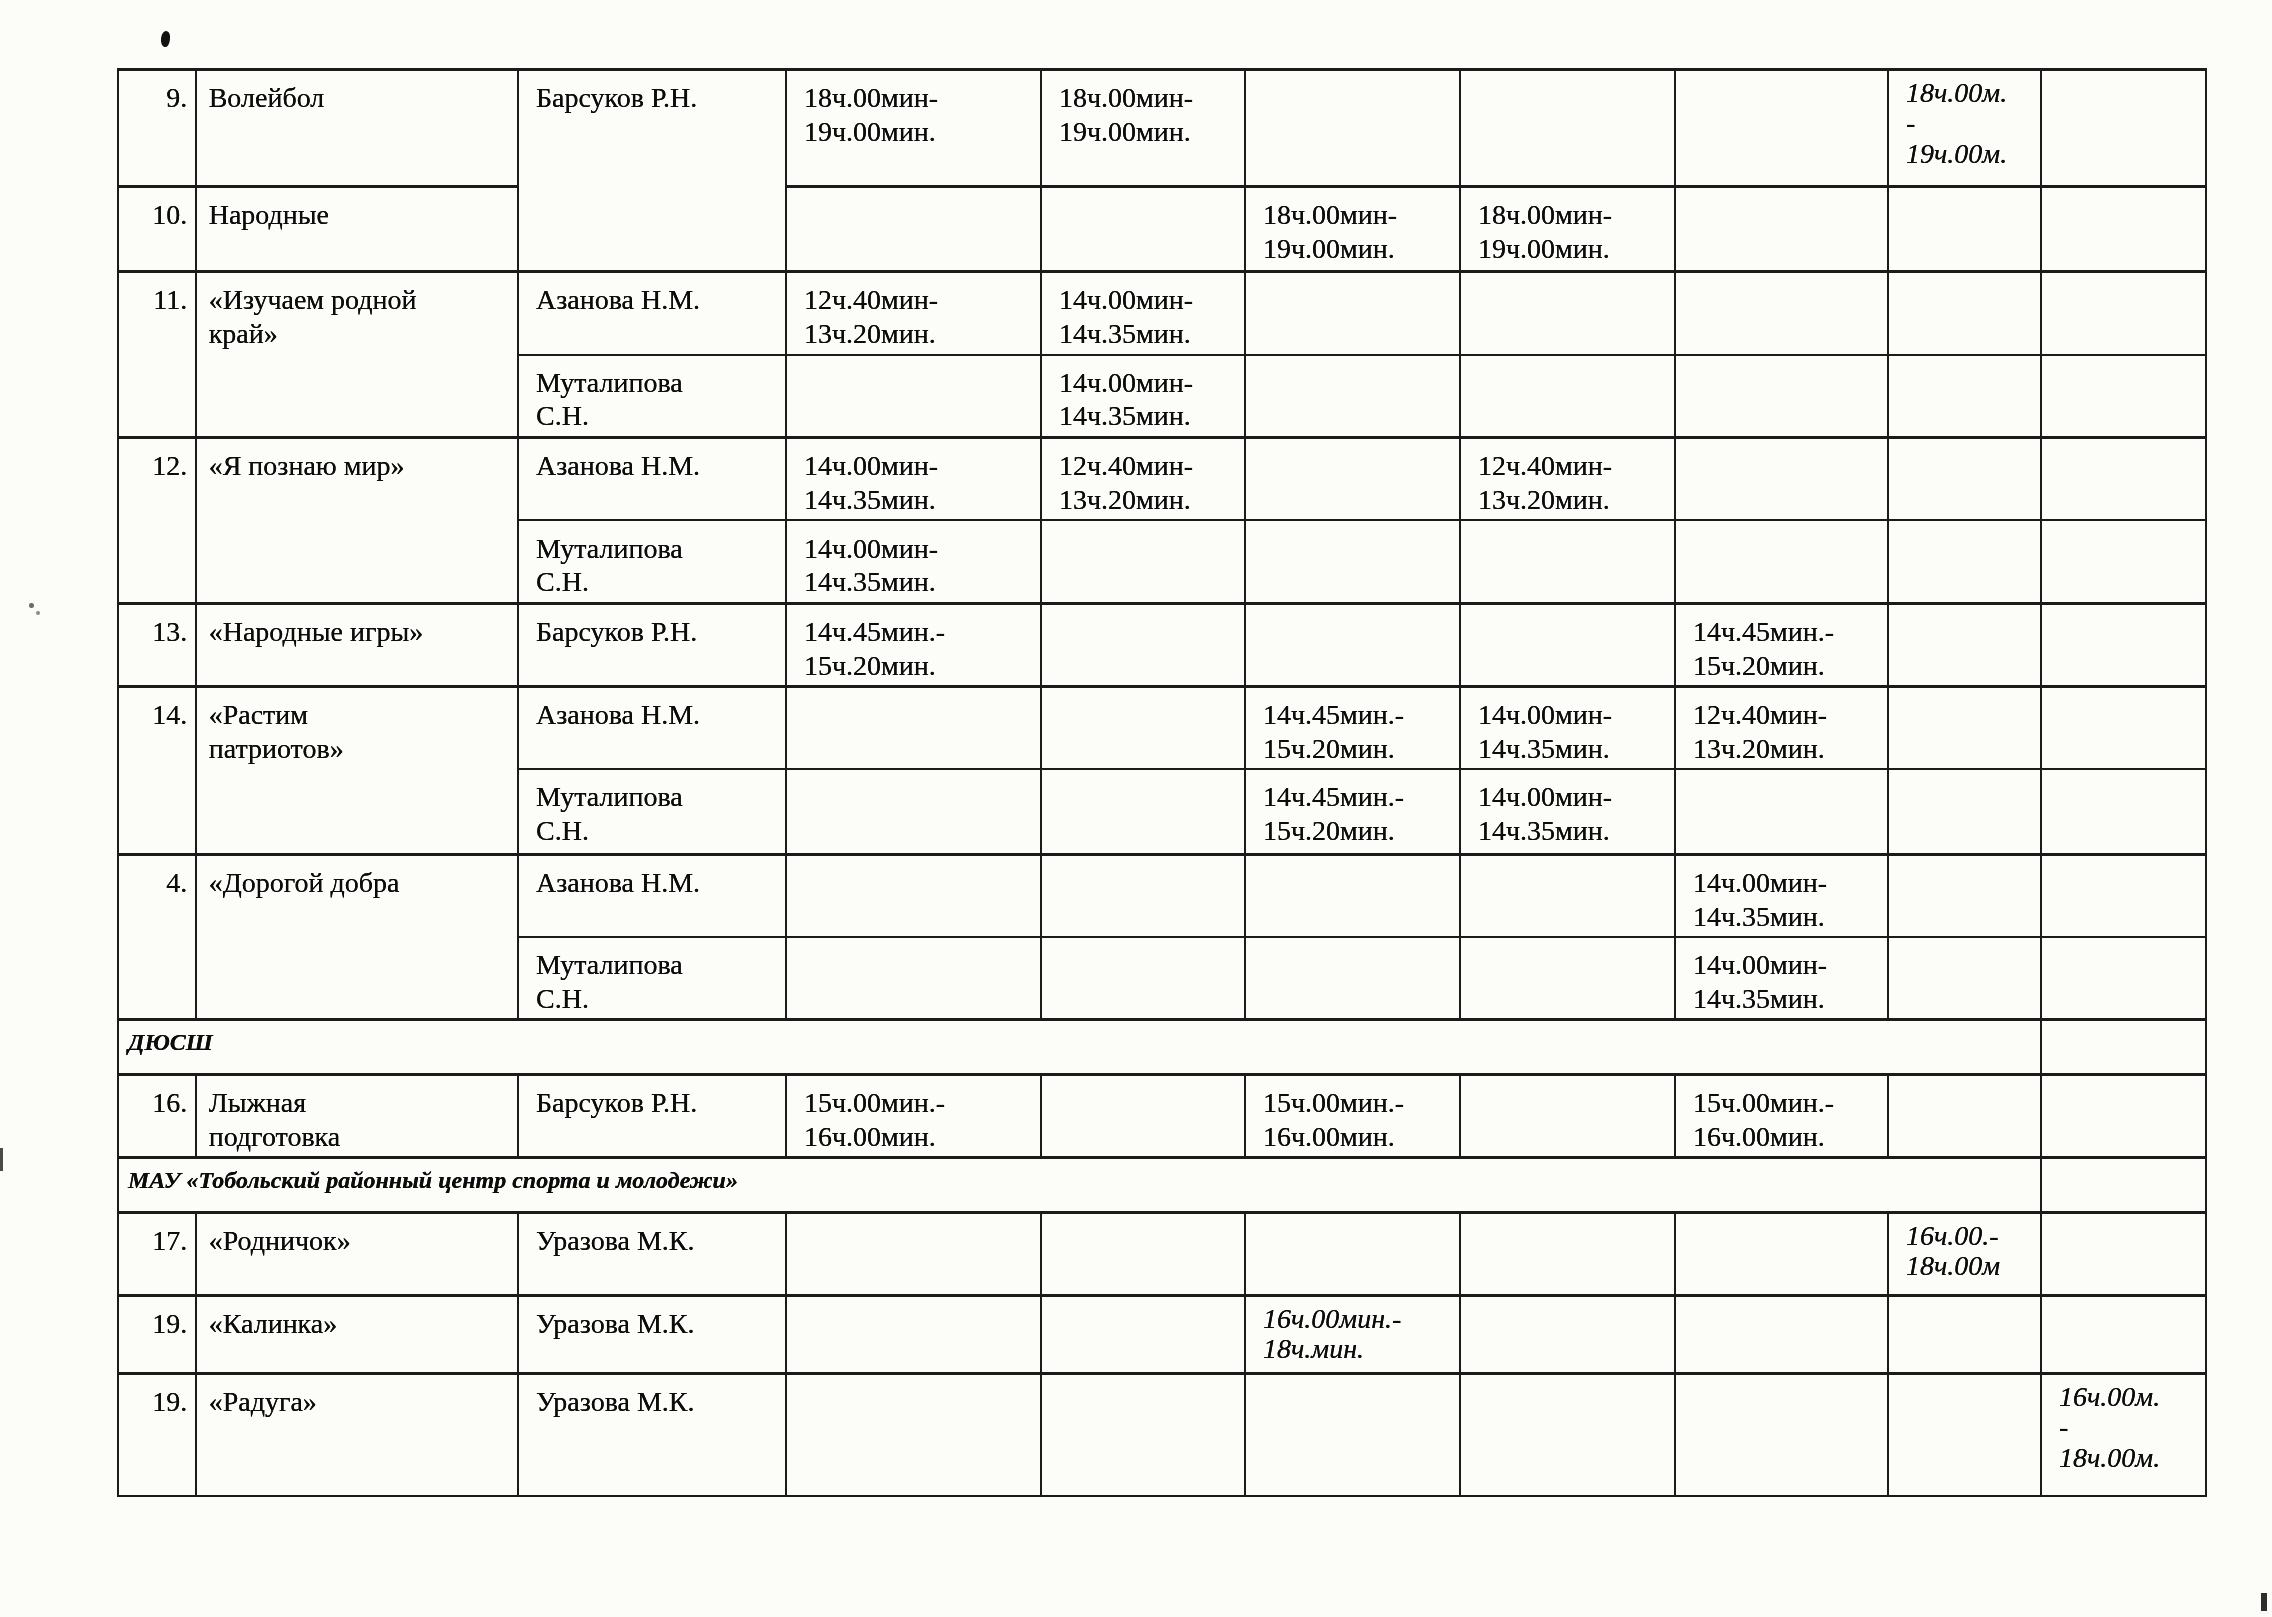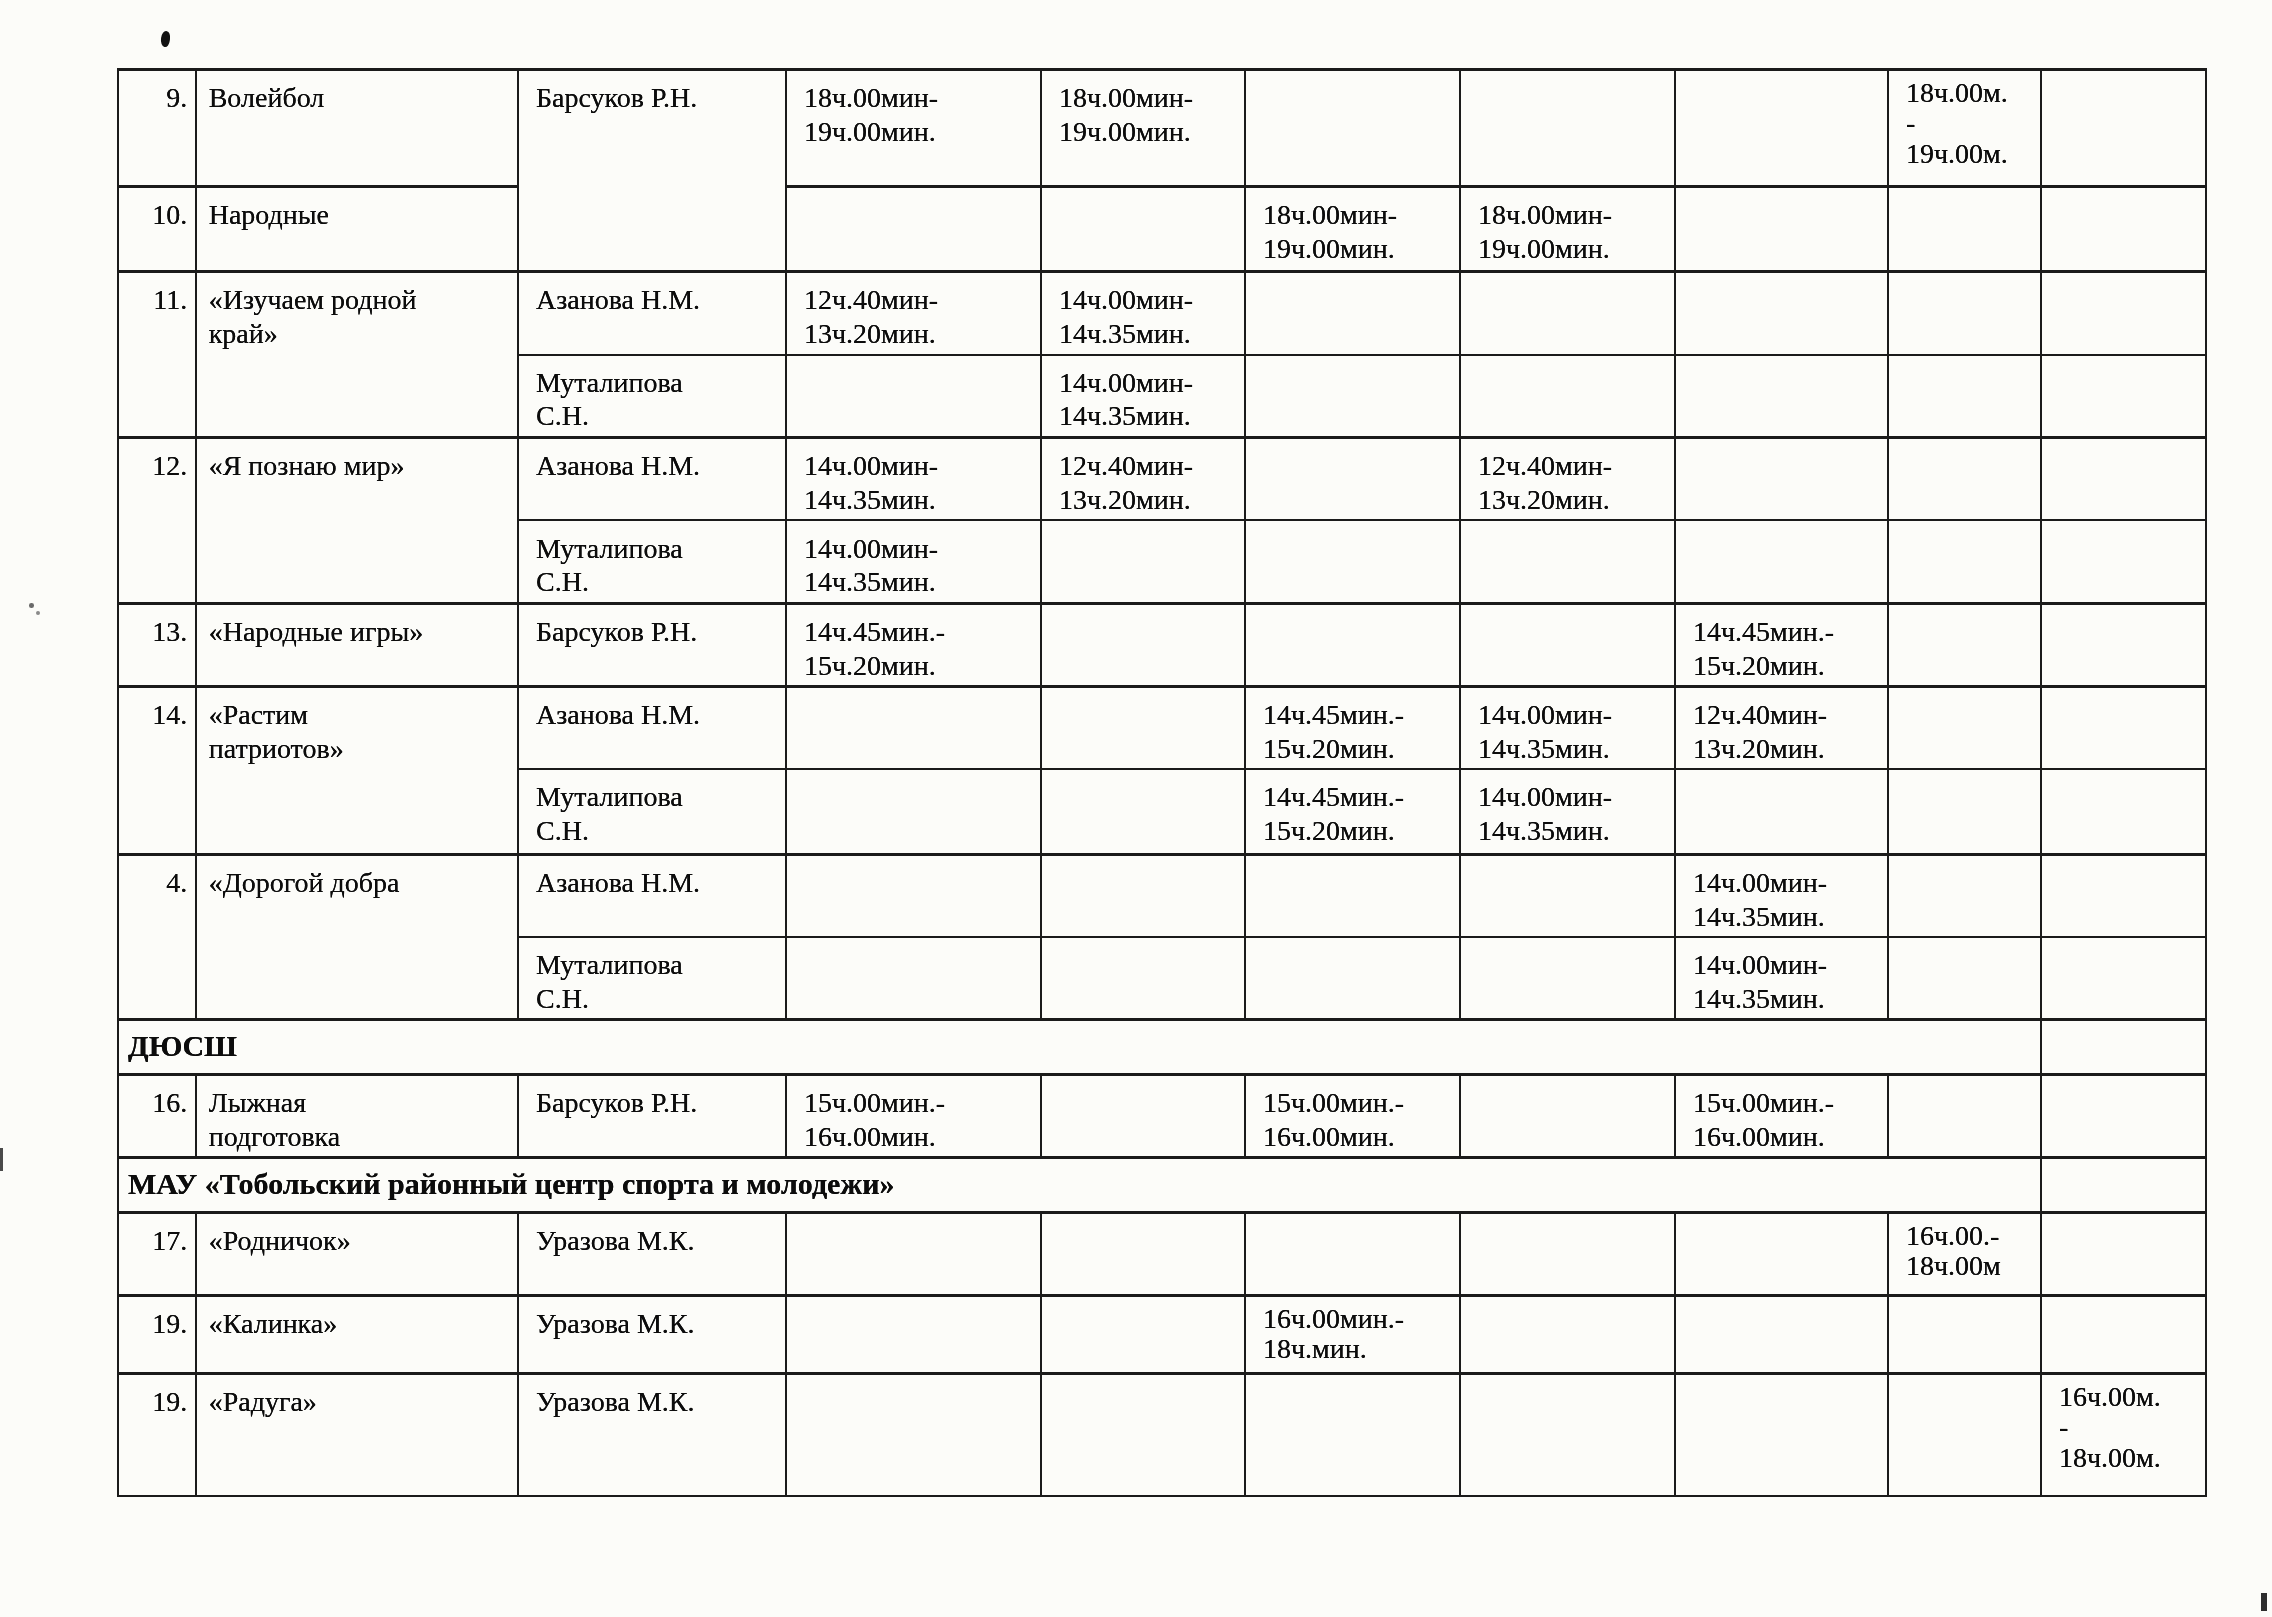--- a/index.html
+++ b/index.html
@@ -48,26 +48,28 @@
   td.num {
     text-align: right;
     padding: 10.4px 7.8px 0 1.3px;
   }
   td.name {
     padding-left: 11.7px;
   }
   td.t {
     line-height: 1.1;
     padding-top: 6.5px;
+    font-style: italic;
   }
   td.section-cell {
     font-weight: bold;
-    font-size: 30px;
+    font-size: 24px;
     padding: 7.8px 3.9px 0 9px;
     line-height: 1.15;
+    font-style: italic;
   }
   
   tr.rh180 { height: 117px; }
   tr.rh130 { height: 85px; padding-left: 10px; }
   tr.rh128 { height: 83px; }
   tr.rh127 { height: 62px; }
   tr.rh126 { height: 82px; }
   tr.rh125 { height: 81px; }
   tr.rh131 { height: 85px; }
   tr.rh120 { height: 78px; }

